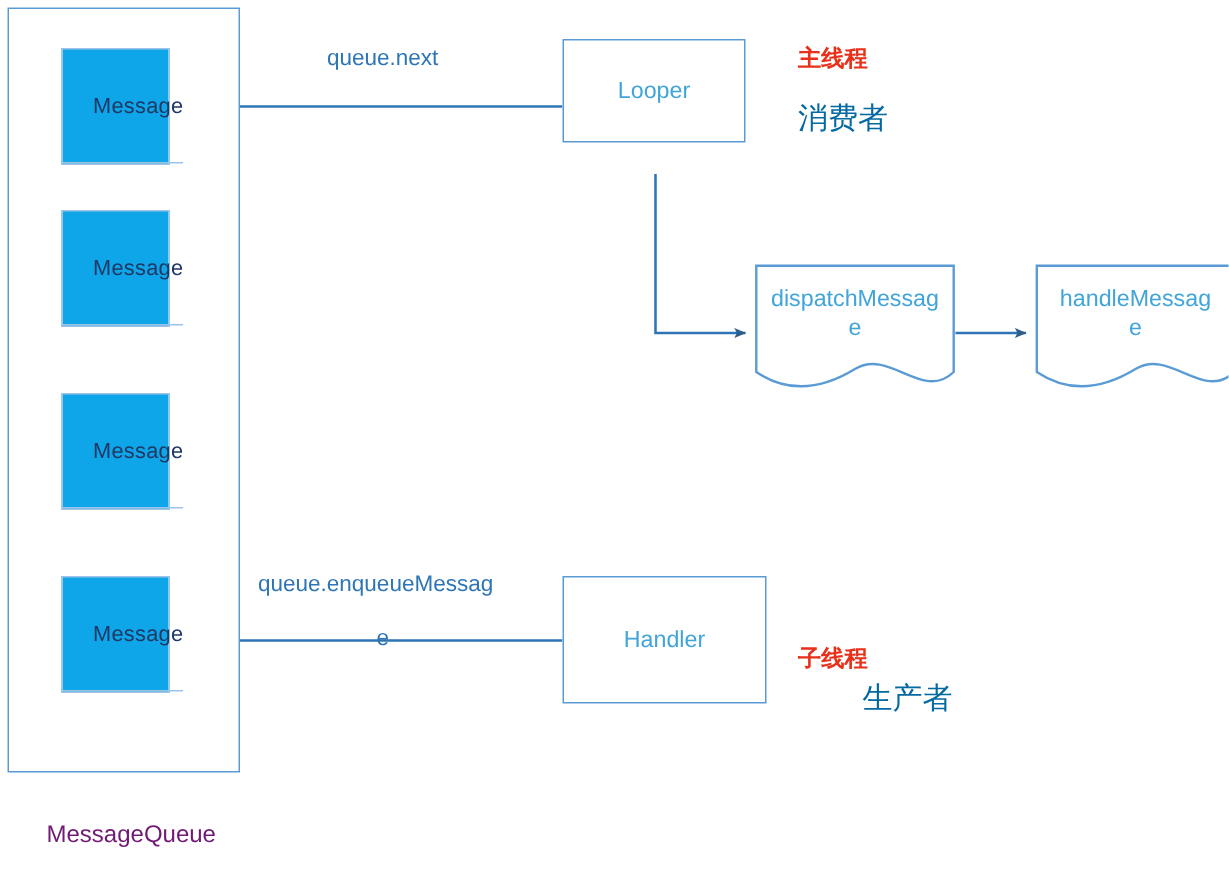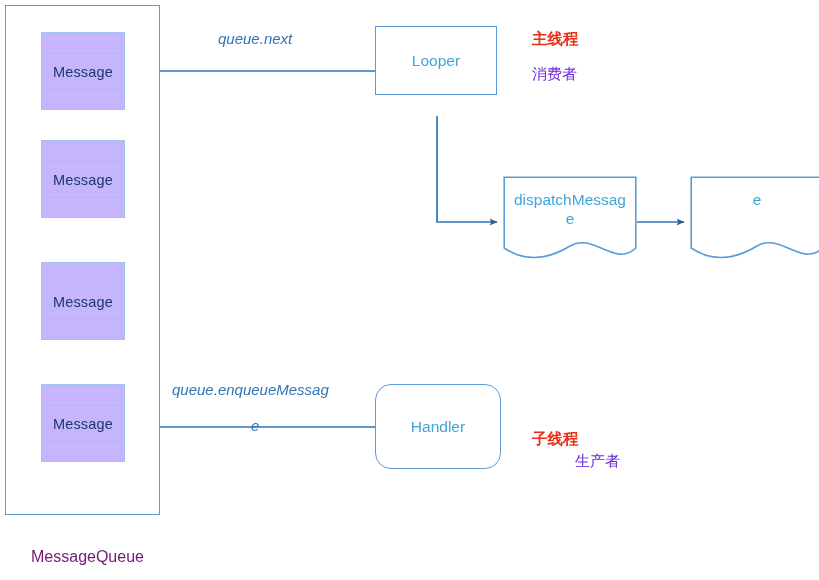--- a/index.html
+++ b/index.html
@@ -13,23 +13,23 @@
   .node{position:absolute;box-sizing:border-box;}
 
   
   .queue-box{
     left:5px;top:5px;width:155px;height:510px;
     border:1.6px solid #5b9bd5;background:#ffffff;
   }
 
   
   .msg{
-    width:84px;height:78px;
-    border:1.4px solid #9dc3e6;background:#c4b5fd;
-    display:flex;flex-direction:column;
+    width:72px;height:78px;
+    border:1.4px solid #9dc3e6;background:#0ea5e9;
+    display:flex;
   }
   .msg .cell{flex:0 0 20px;border-bottom:1.4px solid #9dc3e6;}
   .msg .cell.mid{
     flex:1 1 auto;border-bottom:1.4px solid #9dc3e6;
     display:flex;align-items:center;justify-content:center;
     color:#1f3864;font-size:14.5px;letter-spacing:.2px;
   }
   .msg .cell.last{flex:0 0 19px;border-bottom:none;}
 
   .m1{left:41px;top:32px;}
@@ -37,39 +37,39 @@
   .m3{left:41px;top:262px;}
   .m4{left:41px;top:384px;}
 
   
   .rect{
     border:1.6px solid #5b9bd5;background:#ffffff;
     display:flex;align-items:center;justify-content:center;
     color:#41a5d9;font-size:15.5px;
   }
   .looper{left:375px;top:26px;width:122px;height:69px;}
-  .handler{left:375px;top:384px;width:126px;height:85px;border-radius:16px;}
+  .handler{left:375px;top:384px;width:136px;height:85px;}
 
   
   .doc{width:134px;height:86px;}
   .doc .label{
     position:absolute;left:0;top:0;width:100%;height:100%;
     display:flex;flex-direction:column;align-items:center;
     justify-content:flex-start;padding-top:14px;box-sizing:border-box;
     color:#41a5d9;font-size:15.5px;line-height:19px;text-align:center;
   }
   .doc svg{position:absolute;left:0;top:0;}
   .doc1{left:503px;top:176px;}
   .doc2{left:690px;top:176px;}
 
   
   .txt{position:absolute;white-space:pre;}
-  .lbl-edge{color:#2e75b6;font-size:15px;font-style:italic;}
+  .lbl-edge{color:#2e75b6;font-size:15px;}
   .lbl-red{color:#e8301a;font-size:15.5px;font-weight:bold;text-align:center;}
-  .lbl-dark{color:#6d28d9;font-size:15px;}
+  .lbl-dark{color:#0369a1;font-size:20px;}
   .lbl-queue{color:#701a75;font-size:16px;}
 
   .t-queue-next{left:218px;top:30px;}
   .t-enqueue{left:172px;top:381px;}
   .t-enqueue2{left:251px;top:417px;}
   .t-main-thread{left:532px;top:29px;}
   .t-consumer{left:532px;top:65px;}
   .t-sub-thread{left:532px;top:429px;}
   .t-producer{left:532px;top:452px;margin-left:43px;}
   .t-msgqueue{left:31px;top:548px;}
@@ -145,20 +145,21 @@
     <span>dispatchMessag</span>
     <span>e</span>
   </div>
 </div>
 
 <div class="node doc doc2">
   <svg width="134" height="86" viewBox="0 0 134 86" xmlns="http://www.w3.org/2000/svg">
     <path d="M1.2,1.2 H132.8 V72 C112,92 90,56 67,70 C44,84 22,86 1.2,72 Z" fill="#ffffff" stroke="#5b9bd5" stroke-width="1.6"></path>
   </svg>
   <div class="label">
+    <span>handleMessag</span>
     <span>e</span>
   </div>
 </div>
 
 <div class="txt lbl-edge t-queue-next">queue.next</div>
 <div class="txt lbl-edge t-enqueue">queue.enqueueMessag</div>
 <div class="txt lbl-edge t-enqueue2">e</div>
 
 <div class="txt lbl-red t-main-thread">主线程</div>
 <div class="txt lbl-dark t-consumer">消费者</div>

